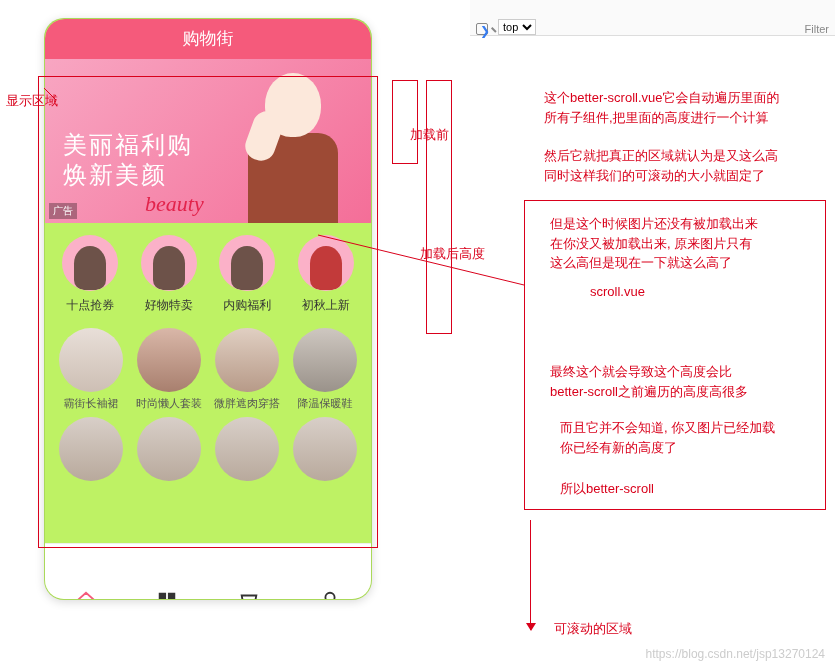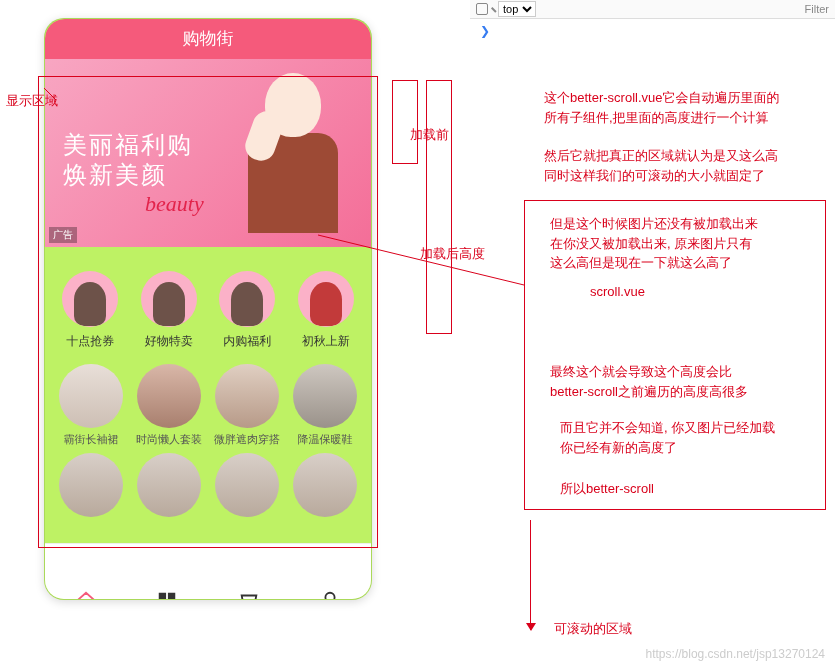--- a/index.html
+++ b/index.html
@@ -4,35 +4,35 @@
 <style>
   * { box-sizing: border-box; margin: 0; padding: 0; }
   body { font-family: "PingFang SC", "Microsoft YaHei", sans-serif; background: #fff; width: 835px; height: 667px; position: relative; overflow: hidden; }
   .phone {
     position: absolute; top: 18px; left: 44px; width: 328px; height: 582px;
     border: 1px solid rgba(0,0,0,0.1); box-shadow: 0 2px 10px rgba(0,0,0,0.15);
     background: #bef264; border-radius: 20px; overflow: hidden;
   }
   .header { height: 40px; background: #f55a7b; color: #fff; text-align: center; line-height: 40px; font-size: 17px; border-radius: 20px 20px 0 0; }
   .banner {
-    height: 188px; background: linear-gradient(135deg,#f8a6c2 0%, #f46e98 100%);
+    height: 164px; background: linear-gradient(135deg,#f8a6c2 0%, #f46e98 100%);
     position: relative; color: #fff; overflow: hidden;
   }
   .banner-text1 { position: absolute; left: 18px; top: 70px; font-size: 24px; letter-spacing: 2px; font-weight: 300; }
   .banner-text2 { position: absolute; left: 18px; top: 100px; font-size: 24px; letter-spacing: 2px; font-weight: 500; }
   .banner-script { position: absolute; left: 100px; top: 132px; font-family: cursive; font-size: 22px; color: #e2234b; font-style: italic; }
   .banner-ad { position: absolute; left: 4px; bottom: 4px; background: rgba(0,0,0,0.3); color: #fff; font-size: 10px; padding: 1px 4px; }
   .model {
     position: absolute; right: 18px; top: 6px; width: 120px; height: 176px;
   }
   .model .head { width: 56px; height: 64px; background: #fce8db; border-radius: 50% 50% 46% 46%; margin: 8px auto 0; position: relative; }
   .model .hair { position: absolute; top: -8px; left: -8px; width: 72px; height: 60px; background: #5a3a2a; border-radius: 50% 50% 46% 46% / 60% 60% 40% 40%; z-index: -1;}
   .model .hand { width: 30px; height: 50px; background: #fce8db; border-radius: 14px; position: absolute; right: 74px; top: 46px; transform: rotate(20deg); }
   .model .body { width: 90px; height: 100px; background: #9d4a35; margin: -4px auto 0; border-radius: 20px 20px 0 0; }
-  .categories { display: flex; justify-content: space-around; padding: 24px 6px 14px; }
+  .categories { display: flex; justify-content: space-around; padding: 12px 6px 14px; }
   .cat { text-align: center; font-size: 12px; color: #333; }
   .cat .circle { width: 56px; height: 56px; border-radius: 50%; background: #fbb1c8; margin: 0 auto 6px; display: flex; align-items: center; justify-content: center; overflow: hidden; }
   .cat .circle .person { width: 32px; height: 44px; background: #6d5249; border-radius: 50% 50% 10px 10px / 40% 40% 10px 10px; margin-top: 10px; }
   .cat:nth-child(4) .circle .person { background: #c23a3a; }
   .section-title { text-align: center; font-size: 15px; font-weight: 600; color: #333; padding: 12px 0 8px; border-top: 8px solid #f5f5f5; }
   .grid { display: grid; grid-template-columns: repeat(4,1fr); gap: 6px; padding: 0 10px 6px; }
   .item { text-align: center; font-size: 11px; color: #555; }
   .item .thumb { width: 64px; height: 64px; border-radius: 50%; margin: 0 auto 4px; }
   .t1 { background: linear-gradient(#e8dfd8,#cdbfb4); }
   .t2 { background: linear-gradient(#d9b7a8,#a87f6e); }
@@ -42,21 +42,21 @@
   .tabbar { position: absolute; bottom: 0; left: 0; right: 0; height: 56px; display: flex; border-top: 1px solid #eee; background: #fff; }
   .tab { flex: 1; text-align: center; font-size: 12px; color: #333; padding-top: 6px; margin-top: 40px; }
   .tab svg { width: 22px; height: 22px; display: block; margin: 0 auto 2px; }
   .tab.active { color: #f55a7b; }
   .tab.active svg path, .tab.active svg rect, .tab.active svg circle { stroke: #f55a7b; }
   
   .anno { position: absolute; color: #d9001b; font-size: 13px; }
   .red-box { position: absolute; border: 1px solid #d9001b; }
   .red-line { position: absolute; background: #d9001b; }
   .arrow-down::after { content: ""; position: absolute; bottom: -6px; left: -4px; border: 5px solid transparent; border-top: 8px solid #d9001b; }
-  .devtools-top { position: absolute; top: 0; left: 470px; right: 0; height: 19px; border-bottom: 1px solid #ddd; background: #fafafa; font-size: 12px; color: #666; display: flex; align-items: center; gap: 10px; padding: 0 6px;}
+  .devtools-top { position: absolute; top: 0; left: 470px; right: 0; height: 36px; border-bottom: 1px solid #ddd; background: #fafafa; font-size: 12px; color: #666; display: flex; align-items: flex-end; gap: 10px; padding: 0 6px;}
   .devtools-top select { font-size: 11px; border: 1px solid #ccc; background: #fff; }
   .devtools-top .circle-icon { width: 12px; height: 12px; border: 1.5px solid #888; border-radius: 2px; position: relative; }
   .devtools-top .circle-icon::after { content: ""; position: absolute; width: 6px; height: 1.5px; background: #888; top: 5px; left: 14px; transform: rotate(45deg);}
   .console-caret { position: absolute; top: 24px; left: 480px; color: #367cf1; font-size: 12px; }
   .watermark { position: absolute; bottom: 6px; right: 10px; font-size: 12px; color: #ccc; }
 </style>
 </head>
 <body>
 
 <div class="devtools-top">

